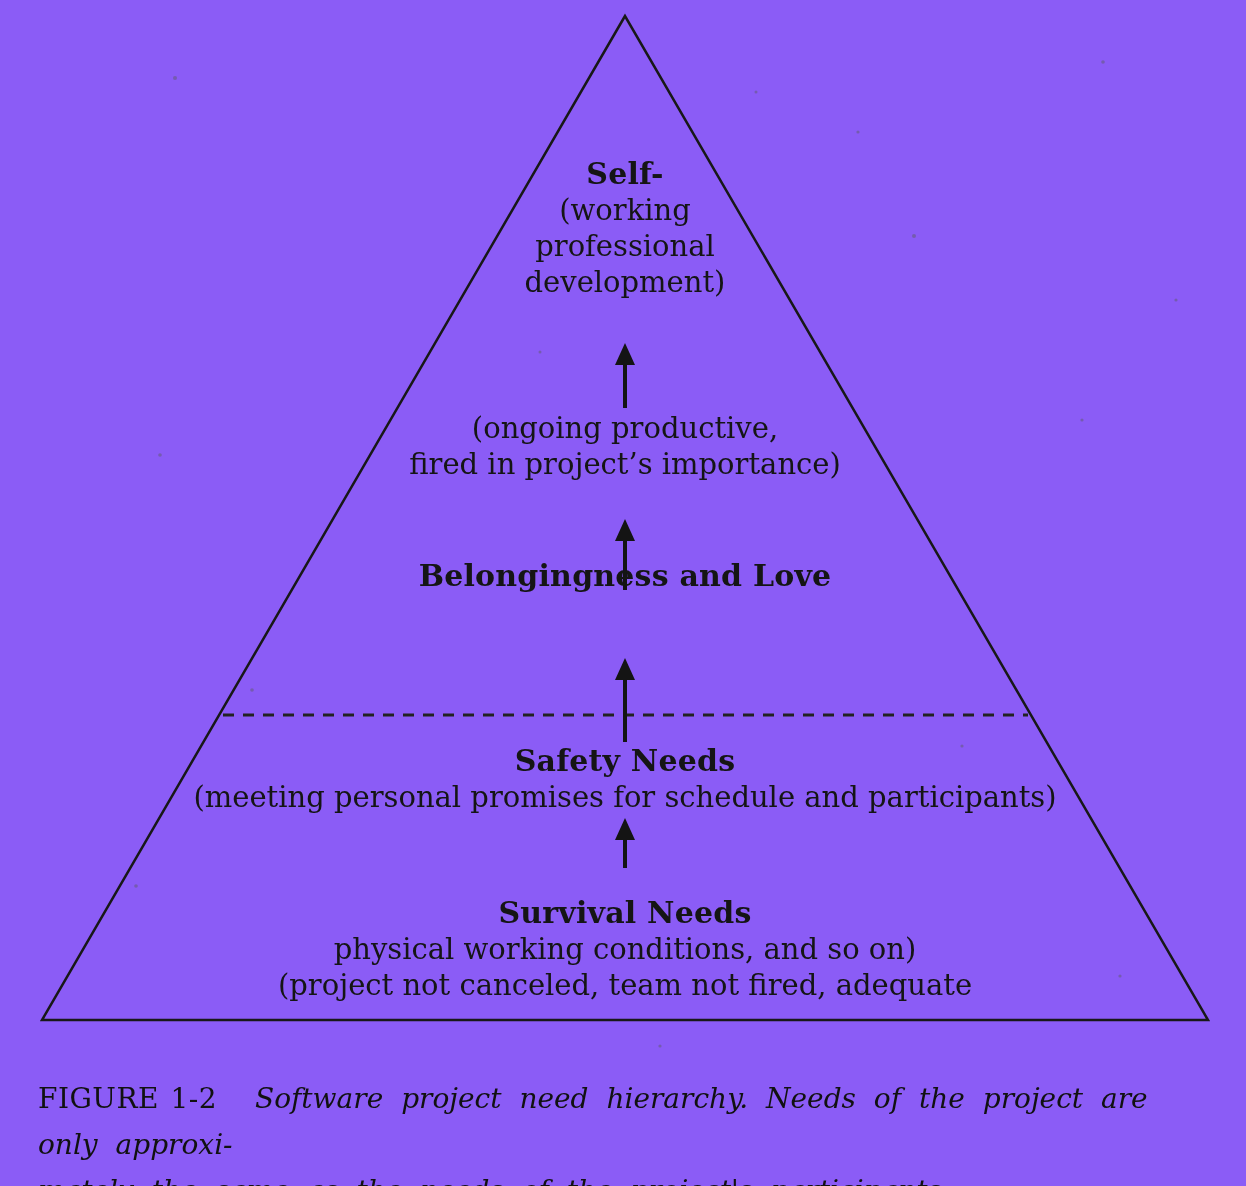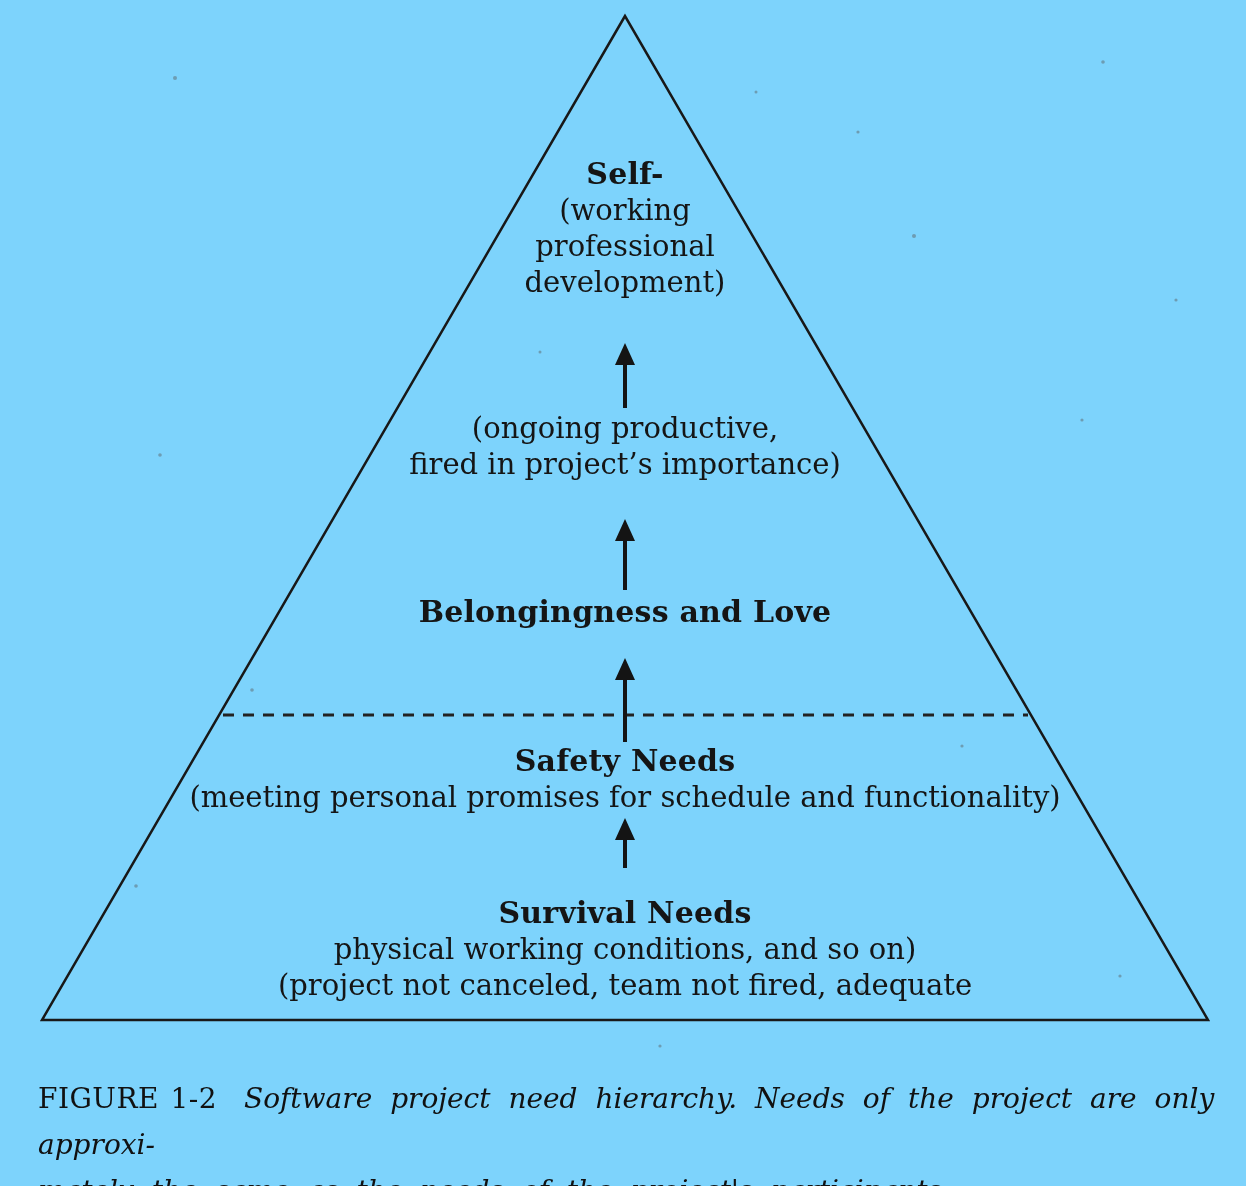--- a/index.html
+++ b/index.html
@@ -4,21 +4,21 @@
 <style>
   html, body {
     margin: 0;
     padding: 0;
     background: #ffffff;
   }
   .page {
     position: relative;
     width: 1246px;
     height: 1186px;
-    background: #7dd3fc;
+    background: #8b5cf6;
     overflow: hidden;
     font-family: "DejaVu Serif", serif;
     color: #1a1a1a;
   }
   .fig-svg {
     position: absolute;
     left: 0;
     top: 0;
   }
   .level {
@@ -46,21 +46,21 @@
     top: 1076px;
     width: 1180px;
     font-size: 28px;
     line-height: 46px;
     color: #111111;
     word-spacing: 9px;
   }
   .caption .lbl {
     font-style: normal;
     letter-spacing: 0.5px;
-    margin-right: 27px;
+    margin-right: 38px;
     word-spacing: 2px;
   }
   .caption .cap-line {
     font-style: italic;
   }
   .caption .line2 {
     display: block;
   }
 </style>
 </head>
@@ -118,27 +118,27 @@
     <div class="s">(working</div>
     <div class="s">professional</div>
     <div class="s">development)</div>
   </div>
 
   <div class="level" style="top:410px">
     <div class="s">(ongoing productive,</div>
     <div class="s">fired in project’s importance)</div>
   </div>
 
-  <div class="level" style="top:594px">
+  <div class="level" style="top:558px">
     <div class="t">Belongingness and Love</div>
   </div>
 
   <div class="level" style="top:743px">
     <div class="t">Safety Needs</div>
-    <div class="s">(meeting personal promises for schedule and functionality)</div>
+    <div class="s">(meeting personal promises for schedule and participants)</div>
   </div>
 
   <div class="level" style="top:895px">
     <div class="t">Survival Needs</div>
     <div class="s">physical working conditions, and so on)</div>
     <div class="s">(project not canceled, team not fired, adequate</div>
   </div>
 
   <div class="caption">
     <span class="lbl">FIGURE 1-2</span><span class="cap-line">Software project need hierarchy. Needs of the project are only approxi-</span>

